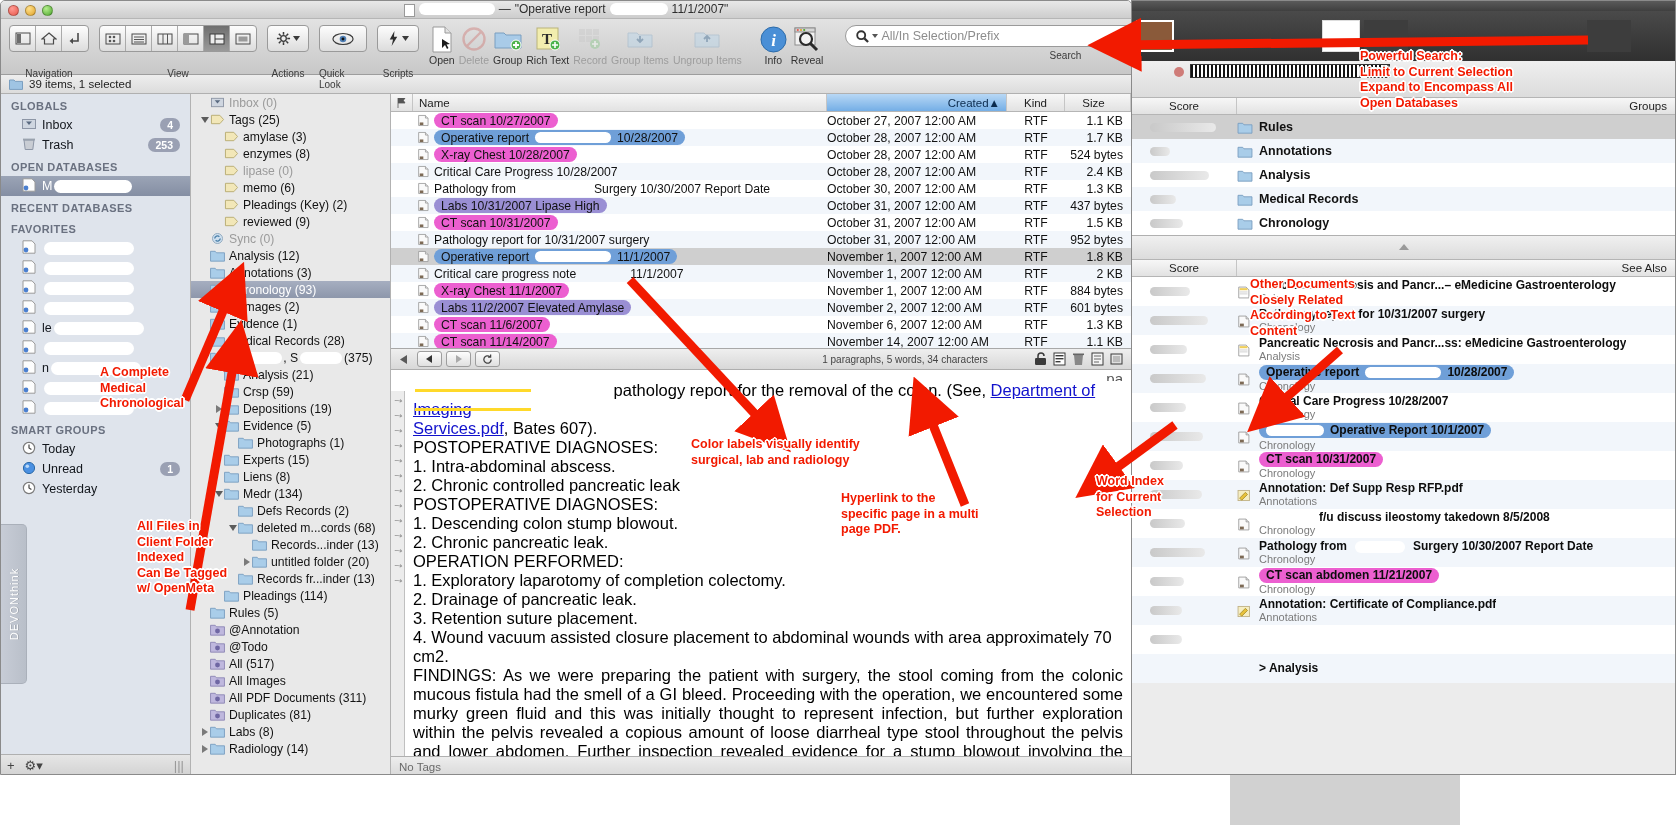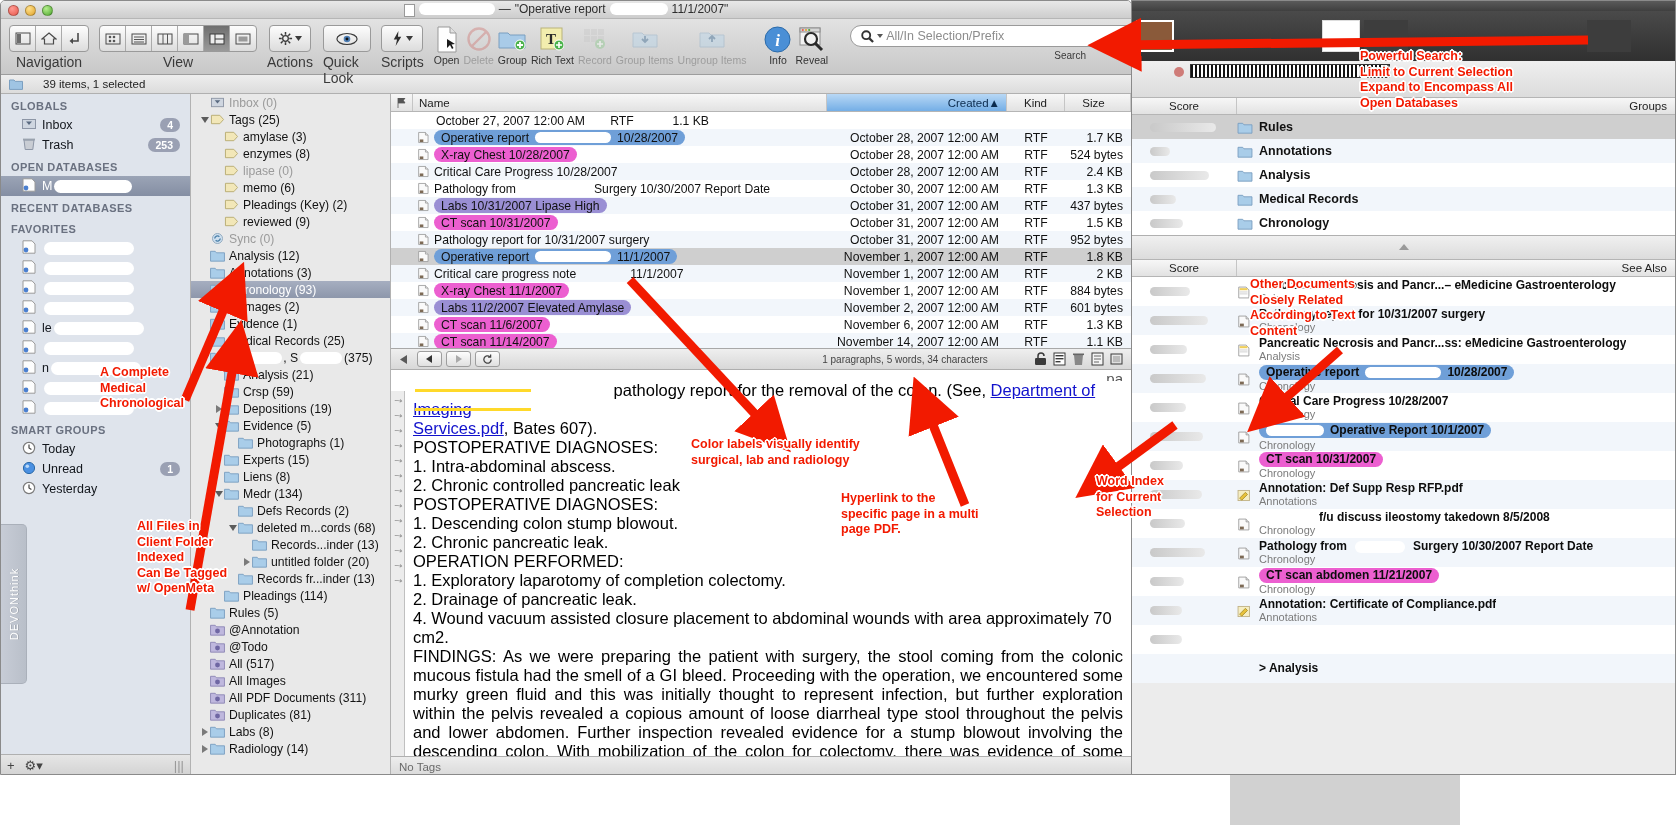--- a/index.html
+++ b/index.html
@@ -28,21 +28,21 @@
     align-items:center; gap:4px; }
   .doc-mini { width:11px; height:13px; background:#fff; border:1px solid #999;
     display:inline-block; position:relative; top:1px; }
   .redact { background:#fff; border-radius:7px; display:inline-block;
     height:12px; vertical-align:middle; }
 
   .toolbar { height:56px; background:linear-gradient(to bottom,#e2e2e2,#c8c8c8);
     border-bottom:1px solid #9d9d9d; display:flex; align-items:flex-start;
     padding:6px 6px 0 8px; position:relative; }
   .tgroup { display:flex; flex-direction:column; align-items:center; margin-right:10px; }
-  .tgroup .lbl { font-size:14px; color:#3a3a3a; margin-top:2px; }
+  .tgroup .lbl { font-size:10px; color:#3a3a3a; margin-top:16px; }
   .segbar { display:flex; border:1px solid #9a9a9a; border-radius:4px; overflow:hidden;
     background:linear-gradient(to bottom,#fdfdfd,#dcdcdc); height:27px; }
   .seg { width:26px; height:100%; display:flex; align-items:center; justify-content:center;
     border-right:1px solid #aaa; }
   .seg:last-child { border-right:none; }
   .seg.on { background:linear-gradient(to bottom,#6f6f6f,#9a9a9a); }
   .seg svg { display:block; }
 
   .tbtn { display:flex; flex-direction:column; align-items:center; width:58px; margin-right:4px; }
   .tbtn .ic { height:28px; display:flex; align-items:center; justify-content:center; }
@@ -54,21 +54,21 @@
     align-items:center; justify-content:center; gap:2px; }
 
   .searchwrap { display:flex; flex-direction:column; align-items:center; margin-left:18px; }
   .searchfield { width:440px; height:22px; border:1px solid #9a9a9a; border-radius:11px;
     background:#fff; display:flex; align-items:center; padding:0 10px; gap:3px; }
   .searchfield .ph { color:#8d8d8d; font-size:12.5px; }
 
   
   .statusstrip { height:19px; background:linear-gradient(to bottom,#eeeeee,#dcdcdc);
     border-bottom:1px solid #b0b0b0; display:flex; align-items:center;
-    padding-left:8px; gap:20px; font-size:11.5px; color:#222; }
+    padding-left:8px; gap:6px; font-size:11.5px; color:#222; }
 
   .body { display:flex; height:calc(775px - 18px - 56px - 19px); }
 
   
   .sidebar { width:190px; background:#dfe4ec; border-right:1px solid #b2b2b2;
     position:relative; overflow:hidden; }
   .sb-head { font-size:11px; font-weight:bold; color:#6a7180;
     letter-spacing:.4px; padding:6px 0 3px 10px; }
   .sb-row { height:20px; display:flex; align-items:center; padding-left:20px;
     font-size:12.5px; color:#12161c; position:relative; }
@@ -106,21 +106,21 @@
     border-bottom:1px solid #b5b5b5; font-size:11.5px; color:#222; }
   .lhead > div { border-right:1px solid #c5c5c5; display:flex; align-items:center;
     justify-content:center; }
   .lhead .sortcol { background:linear-gradient(to bottom,#b8d8f5,#74aee6); color:#0b2b4e; }
   .lrow { height:17px; display:flex; align-items:center; font-size:12.2px; color:#111; }
   .lrow.alt { background:#f2f6fb; }
   .lrow.sel { background:#cfcfcf; }
   .c-flag { width:22px; flex:0 0 22px; }
   .c-name { flex:1; display:flex; align-items:center; overflow:hidden; padding-left:4px;
     min-width:0; }
-  .c-created { width:180px; flex:0 0 180px; text-align:right; padding-right:8px; }
+  .c-created { width:180px; flex:0 0 180px; text-align:left; padding-right:8px; }
   .c-kind { width:58px; flex:0 0 58px; text-align:center; }
   .c-size { width:66px; flex:0 0 66px; text-align:right; padding-right:8px; }
   .fileic { width:13px; height:15px; margin-right:4px; flex:0 0 13px; }
   .pill { border-radius:9px; padding:0 7px; display:inline-flex; align-items:center;
     height:15px; white-space:nowrap; max-width:100%; overflow:hidden; }
   .pill .redact { height:11px; }
 
   .docpane { flex:1; display:flex; flex-direction:column; background:#fff;
     position:relative; min-height:0; }
   .docbar { height:21px; background:linear-gradient(to bottom,#efefef,#d8d8d8);
@@ -714,21 +714,21 @@
                   <path d="M.5 2.5 h5 l1.4 1.6 h8.6 v9 H.5 z" fill="#a9cde9" stroke="#7b9fc0"></path>
                 </svg></span>
               <span>Evidence (1)</span>
             </div>
             <div class="tr-row">
               <span style="width:8px;flex:0 0 8px"></span>
               <span class="tw"></span>
               <span class="tr-ic"><svg width="15" height="13" viewBox="0 0 16 14">
                   <path d="M.5 2.5 h5 l1.4 1.6 h8.6 v9 H.5 z" fill="#a9cde9" stroke="#7b9fc0"></path>
                 </svg></span>
-              <span>Medical Records (25)</span>
+              <span>Medical Records (28)</span>
             </div>
             <div class="tr-row">
               <span style="width:8px;flex:0 0 8px"></span>
               <span class="tw">
                 <svg width="8" height="8">
                   <path d="M0 1 L8 1 L4 7 Z" fill="#5c5c5c"></path>
                 </svg>
               </span>
               <span class="tr-ic"><svg width="15" height="13" viewBox="0 0 16 14">
                   <path d="M.5 2.5 h5 l1.4 1.6 h8.6 v9 H.5 z" fill="#a9cde9" stroke="#7b9fc0"></path>
@@ -973,20 +973,30 @@
             <div class="c-created sortcol" style="justify-content:flex-end;padding-right:6px">
               <span>Created</span>
                 <span>▲</span>
             </div>
             <div class="c-kind">Kind</div>
             <div class="c-size" style="justify-content:center">Size</div>
           </div>
           <div id="file-rows">
               <div class="lrow">
                 <span class="c-flag"></span>
+                <span class="c-name">
+                  <span class="fileic"><svg width="13" height="15" viewBox="0 0 16 14">
+                      <path d="M2 .8 H10.4 L13.6 4 V13.2 H2 z" fill="#fafafa" stroke="#9a9a9a"></path>
+                      <path d="M10.4 .8 V4 H13.6" fill="#e6e6e6" stroke="#9a9a9a"></path>
+                      <rect x="3.4" y="9.4" width="4.4" height="3.2" fill="#7d6a55"></rect>
+                    </svg></span>
+                  <span class="pill" style="background:#ec5fd0;color:#111">
+                    <span>CT scan 10/27/2007</span>
+                  </span>
+                </span>
                 <span class="c-created">October 27, 2007 12:00 AM</span>
                 <span class="c-kind">RTF</span>
                 <span class="c-size">1.1 KB</span>
               </div>
               <div class="lrow alt">
                 <span class="c-flag"></span>
                 <span class="c-name">
                   <span class="fileic"><svg width="13" height="15" viewBox="0 0 16 14">
                       <path d="M2 .8 H10.4 L13.6 4 V13.2 H2 z" fill="#fafafa" stroke="#9a9a9a"></path>
                       <path d="M10.4 .8 V4 H13.6" fill="#e6e6e6" stroke="#9a9a9a"></path>
@@ -1278,20 +1288,21 @@
               <div id="doc-lines">
                   <div>POSTOPERATIVE DIAGNOSES:</div>
                   <div>1. Intra-abdominal abscess.</div>
                   <div>2. Chronic controlled pancreatic leak</div>
                   <div>POSTOPERATIVE DIAGNOSES:</div>
                   <div>1. Descending colon stump blowout.</div>
                   <div>2. Chronic pancreatic leak.</div>
                   <div>OPERATION   PERFORMED:</div>
                   <div>1. Exploratory laparotomy of completion colectomy.</div>
                   <div>2. Drainage of pancreatic leak.</div>
+                  <div>3. Retention suture placement.</div>
                   <div>4. Wound vacuum assisted closure placement to abdominal wounds with area approximately 70 cm2.</div>
                 </div>
               <div style="text-align:justify">FINDINGS: As we were preparing the patient with surgery, the stool coming from the colonic mucous fistula had the smell of a GI bleed. Proceeding with the operation, we encountered some murky green fluid and this was initially thought to represent infection, but further exploration within the pelvis revealed a copious amount of loose diarrheal type stool throughout the pelvis and lower abdomen. Further inspection revealed evidence for a stump blowout involving the descending colon. With mobilization of the colon for colectomy, there was evidence of some saponification and a small amount of residual necrosis involving the pancreas. No other problems were identified.</div>
             </div>
           </div>
 
           <div class="docfoot">
             <span>No Tags</span>
           </div>
         </div>

